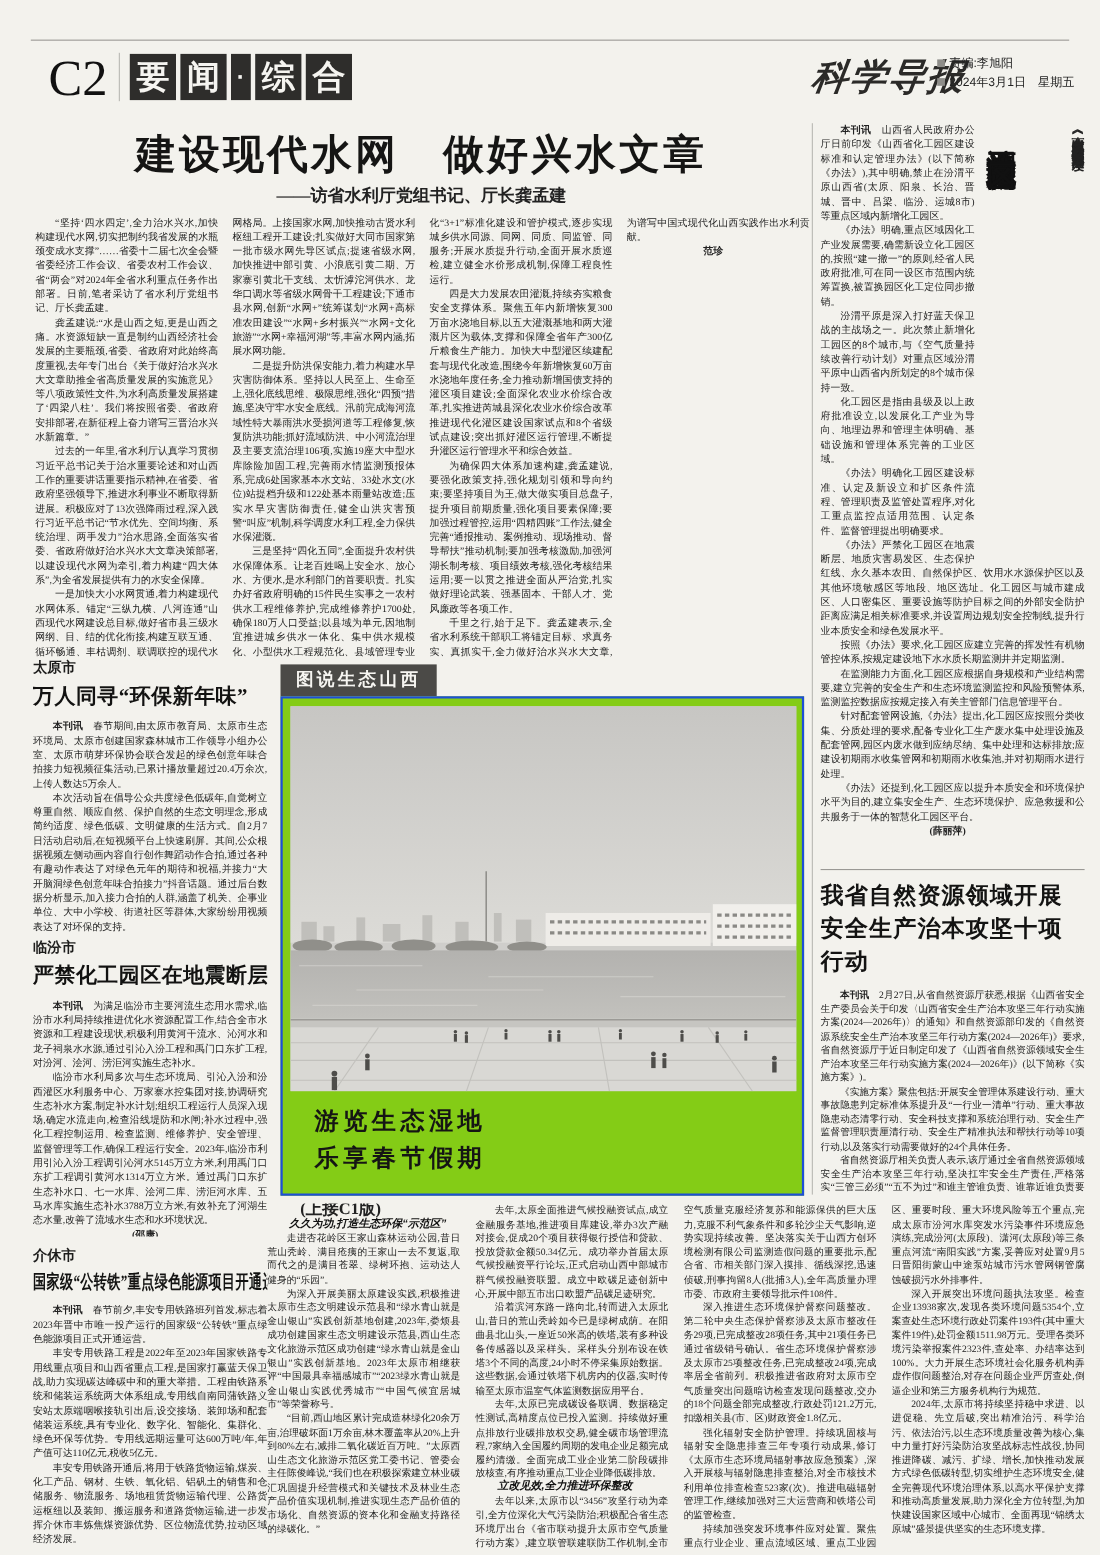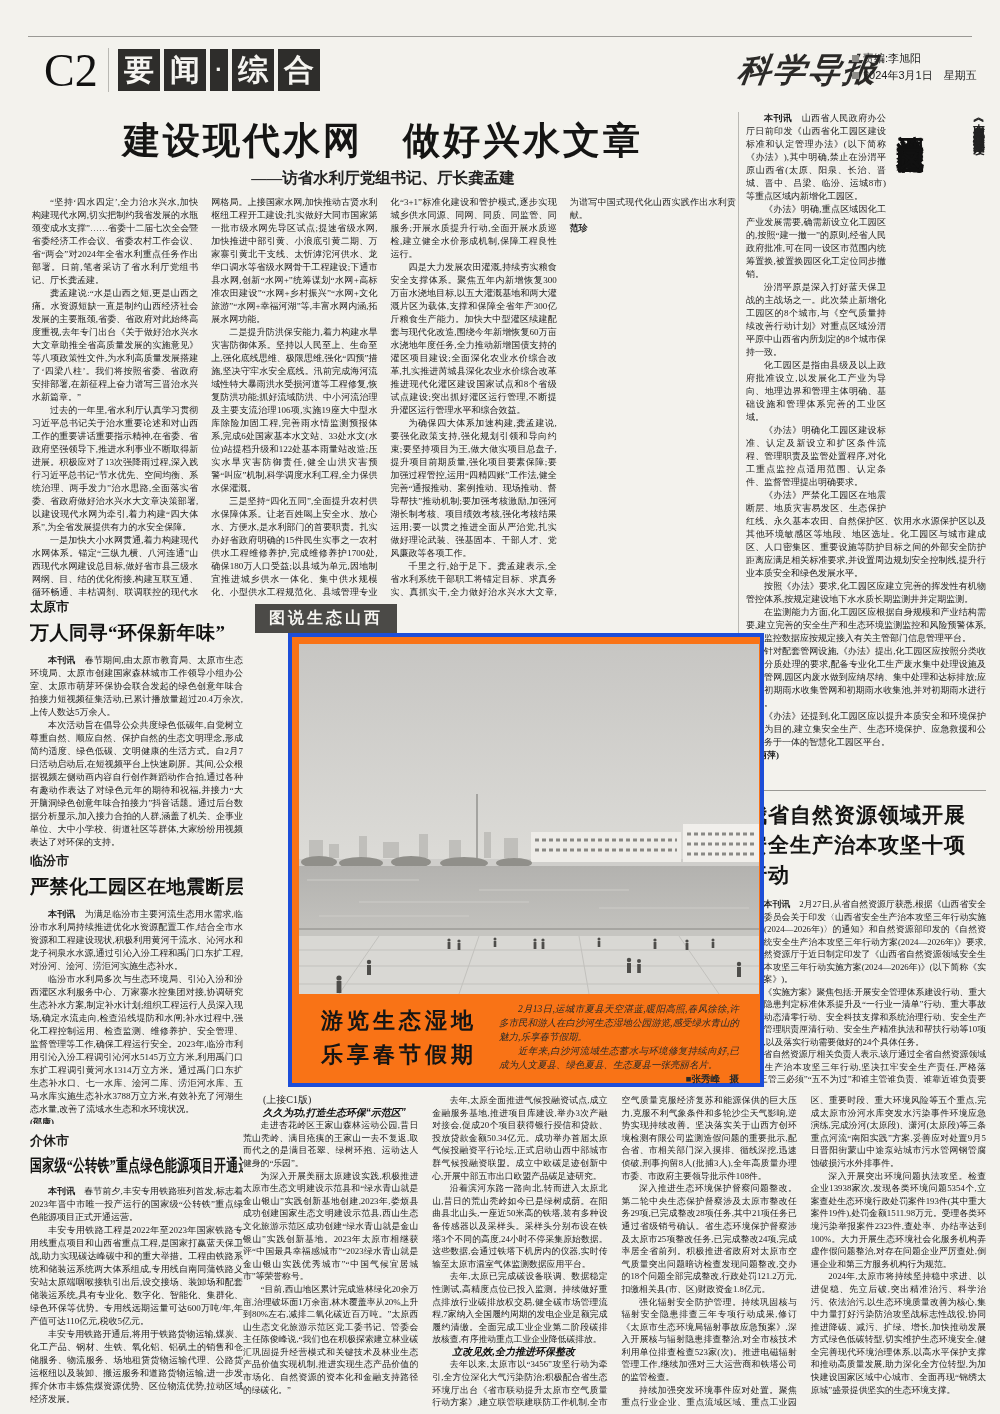--- a/index.html
+++ b/index.html
@@ -23,51 +23,51 @@
 
   
   .main-title { font-family:"Liberation Sans",sans-serif; font-weight:900; font-size:37px;
                 letter-spacing:3px; text-align:center; color:#151514; white-space:pre; }
   .main-sub { font-family:"Liberation Serif",serif; font-weight:bold; font-size:15.5px; text-align:center; color:#222; }
   .body-text { font-size:9px; line-height:13px; text-align:justify; color:#222; }
   .body-text p { text-indent:2em; margin:0; }
   .body-text b { font-family:"Liberation Sans",sans-serif; }
   .cols4 { column-count:4; column-gap:13px; column-fill:auto; height:100%; overflow:hidden; }
   .paras { display:contents; }
-  .byline-right { text-align:left; font-weight:bold; text-indent:0 !important; padding-right:1em; }
+  .byline-right { text-align:center; font-weight:bold; text-indent:0 !important; padding-right:1em; }
 
   
   .rail-art1 { overflow:hidden; }
   .vhead-block { float:right; width:90px; height:392px; margin:2px 0 8px 10px; display:flex; flex-direction:row; justify-content:space-between; }
   .vhead-title { writing-mode:vertical-rl; font-family:"Liberation Sans",sans-serif; font-weight:900;
                  font-size:27px; line-height:1.05; color:#111; letter-spacing:1px; }
   .vhead-kicker { writing-mode:vertical-rl; font-size:11.5px; font-weight:bold; letter-spacing:1px; color:#222; }
   .rail-art2-title { font-family:"Liberation Sans",sans-serif; font-weight:900; font-size:21px;
                      line-height:30px; color:#131312; letter-spacing:1px; }
 
   
   .sec-kicker { font-family:"Liberation Sans",sans-serif; font-weight:bold; font-size:13px; color:#1d1d1c; margin-bottom:4px; }
   .sec-title { font-family:"Liberation Serif",serif; font-weight:900; font-size:19px; color:#121211;
                letter-spacing:0.5px; margin-bottom:8px; white-space:nowrap; }
   .sec-title.condensed { display:inline-block; transform:scaleX(0.70); transform-origin:left center; font-size:17px; width:143%; }
 
   
   .photo-label { background:#4b4a47; color:#f6f5f1; font-family:"Liberation Sans",sans-serif;
                  font-weight:bold; font-size:16px; letter-spacing:3px; padding:4px 14px; display:inline-block;text-align:center; }
-  .photo-box { border:4px solid #1d4ed8; background:#f97316; padding:7px;margin-left:33px; }
+  .photo-box { border:2px solid #1d4ed8; background:#84cc16; padding:7px; }
   .photo-caption-row { display:flex; margin-top:8px; padding:0 14px 2px 22px; }
   .photo-title { font-family:"Liberation Serif",serif; font-weight:900; font-size:22px; line-height:34px;
                  letter-spacing:4px; color:#151514; white-space:nowrap; margin-top:2px; }
   .photo-captext { font-size:9.5px; line-height:14px; text-align:justify; font-style:italic; color:#2a2a28; margin-left:22px; flex:1; }
   .photo-captext p { text-indent:2em; }
   .photo-credit { font-style:normal; font-weight:bold; float:right; }
 
   
   .bottom-box { column-count:4; column-gap:14px; column-fill:auto; overflow:hidden; }
-  .cont-note { font-size:10px; font-weight:normal; margin-bottom:8px; text-indent:0; }
+  .cont-note { font-size:15px; font-weight:bold; margin-bottom:8px; text-indent:0; }
   .subhead { font-family:"Liberation Sans",sans-serif; font-weight:bold; font-size:10px; color:#111;
              margin:5px 0 4px; break-inside:avoid; text-indent:0;font-style:italic; }
 </style>
 </head>
 <body>
 
 <div class="page" data-name="newspaper-page">
 
   <div class="hairline-h" style="left:28px; top:36px; width:944px;" data-name="top-rule"></div>
   <div class="abs" style="left:44px; top:44px;" data-name="page-code">C2</div>
@@ -247,24 +247,20 @@
           <rect x="338.2" y="320" width="3.6" height="9"></rect>
         <circle cx="440" cy="320" r="2.2"></circle>
           <rect x="438" y="323" width="4" height="10"></rect>
       </g>
     </svg>
     <div class="photo-caption-row" data-name="photo-caption">
       <div class="photo-title" data-name="photo-caption-title">
         <div data-name="photo-title-line1">游览生态湿地</div>
         <div data-name="photo-title-line2">乐享春节假期</div>
       </div>
-      <div class="photo-captext" data-name="photo-caption-text">
-        <div class="paras"><p data-name="paragraph">2月13日,运城市夏县天空湛蓝,暖阳高照,春风徐徐,许多市民和游人在白沙河生态湿地公园游览,感受绿水青山的魅力,乐享春节假期。</p><p data-name="paragraph">近年来,白沙河流域生态蓄水与环境修复持续向好,已成为人文夏县、绿色夏县、生态夏县一张亮丽名片。</p></div>
-        <span class="photo-credit" data-name="photo-credit">■张秀峰　摄</span>
-      </div>
     </div>
   </div>
 
   <div class="abs" style="left:243px; top:1094px; width:743px; height:316px;" data-name="continuation-article">
     <div class="body-text bottom-box" style="height:100%; font-size:8.8px; line-height:12.6px;">
       <p class="cont-note" data-name="continued-from-note">(上接C1版)</p>
       <p class="subhead" data-name="continuation-subhead-1">久久为功,打造生态环保“示范区”</p>
       <div class="paras" data-name="continuation-paragraphs-1"><p data-name="paragraph">走进杏花岭区王家山森林运动公园,昔日荒山秃岭、满目疮痍的王家山一去不复返,取而代之的是满目苍翠、绿树环抱、运动达人健身的“乐园”。</p><p data-name="paragraph">为深入开展美丽太原建设实践,积极推进太原市生态文明建设示范县和“绿水青山就是金山银山”实践创新基地创建,2023年,娄烦县成功创建国家生态文明建设示范县,西山生态文化旅游示范区成功创建“绿水青山就是金山银山”实践创新基地。2023年太原市相继获评“中国最具幸福感城市”“2023绿水青山就是金山银山实践优秀城市”“中国气候宜居城市”等荣誉称号。</p><p data-name="paragraph">“目前,西山地区累计完成造林绿化20余万亩,治理破坏面1万余亩,林木覆盖率从20%上升到80%左右,减排二氧化碳近百万吨。”太原西山生态文化旅游示范区党工委书记、管委会主任陈俊峰说,“我们也在积极探索建立林业碳汇巩固提升经营模式和关键技术及林业生态产品价值实现机制,推进实现生态产品价值的市场化、自然资源的资本化和金融支持路径的绿碳化。”</p><p data-name="paragraph">去年,太原全面推进气候投融资试点,成立金融服务基地,推进项目库建设,举办3次产融对接会,促成20个项目获得银行授信和贷款、投放贷款金额50.34亿元。成功举办首届太原气候投融资平行论坛,正式启动山西中部城市群气候投融资联盟。成立中欧碳足迹创新中心,开展中部五市出口欧盟产品碳足迹研究。</p><p data-name="paragraph">沿着滨河东路一路向北,转而进入太原北山,昔日的荒山秃岭如今已是绿树成荫。在阳曲县北山头,一座近50米高的铁塔,装有多种设备传感器以及采样头。采样头分别布设在铁塔3个不同的高度,24小时不停采集原始数据。这些数据,会通过铁塔下机房内的仪器,实时传输至太原市温室气体监测数据应用平台。</p><p data-name="paragraph">去年,太原已完成碳设备联调、数据稳定性测试,高精度点位已投入监测。持续做好重点排放行业碳排放权交易,健全碳市场管理流程,7家纳入全国履约周期的发电企业足额完成履约清缴。全面完成工业企业第二阶段碳排放核查,有序推动重点工业企业降低碳排放。</p></div>
       <p class="subhead" data-name="continuation-subhead-2">立改见效,全力推进环保整改</p>
       <div class="paras" data-name="continuation-paragraphs-2"><p data-name="paragraph">去年以来,太原市以“3456”攻坚行动为牵引,全方位深化大气污染防治;积极配合省生态环境厅出台《省市联动提升太原市空气质量行动方案》,建立联管联建联防工作机制,全市空气质量克服经济复苏和能源保供的巨大压力,克服不利气象条件和多轮沙尘天气影响,逆势实现持续改善。坚决落实关于山西方创环境检测有限公司监测造假问题的重要批示,配合省、市相关部门深入摸排、循线深挖,迅速侦破,刑事拘留8人(批捕3人),全年高质量办理市委、市政府主要领导批示件108件。</p><p data-name="paragraph">深入推进生态环境保护督察问题整改。第二轮中央生态保护督察涉及太原市整改任务29项,已完成整改28项任务,其中21项任务已通过省级销号确认。省生态环境保护督察涉及太原市25项整改任务,已完成整改24项,完成率居全省前列。积极推进省政府对太原市空气质量突出问题暗访检查发现问题整改,交办的18个问题全部完成整改,行政处罚121.2万元,扣缴相关县(市、区)财政资金1.8亿元。</p><p data-name="paragraph">强化辐射安全防护管理。持续巩固核与辐射安全隐患排查三年专项行动成果,修订《太原市生态环境局辐射事故应急预案》,深入开展核与辐射隐患排查整治,对全市核技术利用单位排查检查523家(次)。推进电磁辐射管理工作,继续加强对三大运营商和铁塔公司的监管检查。</p><p data-name="paragraph">持续加强突发环境事件应对处置。聚焦重点行业企业、重点流域区域、重点工业园区、重要时段、重大环境风险等五个重点,完成太原市汾河水库突发水污染事件环境应急演练,完成汾河(太原段)、潇河(太原段)等三条重点河流“南阳实践”方案,妥善应对处置9月5日晋阳街蒙山中途泵站城市污水管网钢管腐蚀破损污水外排事件。</p><p data-name="paragraph">深入开展突出环境问题执法攻坚。检查企业13938家次,发现各类环境问题5354个,立案查处生态环境行政处罚案件193件(其中重大案件19件),处罚金额1511.98万元。受理各类环境污染举报案件2323件,查处率、办结率达到100%。大力开展生态环境社会化服务机构弄虚作假问题整治,对存在问题企业严厉查处,倒逼企业和第三方服务机构行为规范。</p><p data-name="paragraph">2024年,太原市将持续坚持稳中求进、以进促稳、先立后破,突出精准治污、科学治污、依法治污,以生态环境质量改善为核心,集中力量打好污染防治攻坚战标志性战役,协同推进降碳、减污、扩绿、增长,加快推动发展方式绿色低碳转型,切实维护生态环境安全,健全完善现代环境治理体系,以高水平保护支撑和推动高质量发展,助力深化全方位转型,为加快建设国家区域中心城市、全面再现“锦绣太原城”盛景提供坚实的生态环境支撑。</p></div>

